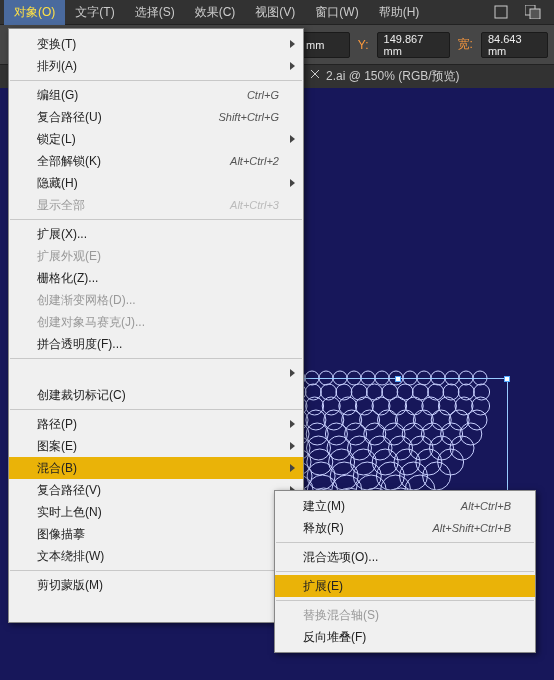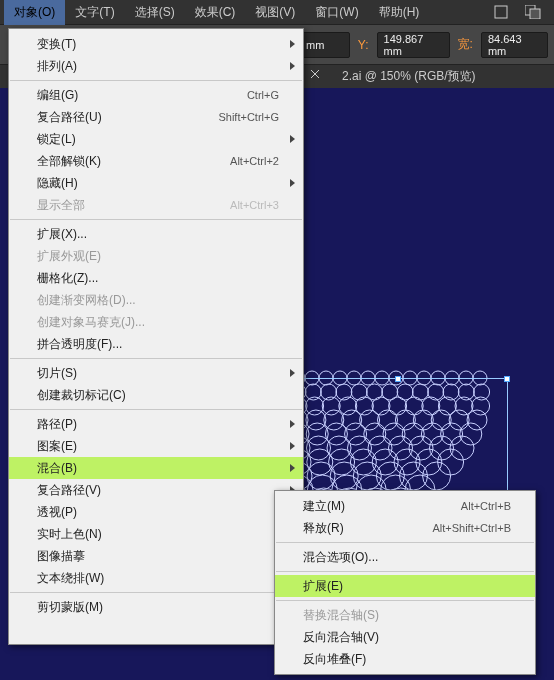--- a/index.html
+++ b/index.html
@@ -1,34 +1,34 @@
 <!DOCTYPE html>
 <html><head>
 <meta charset="utf-8">
 <style>
 * { margin: 0; padding: 0; box-sizing: border-box; font-family: "Microsoft YaHei", sans-serif; }
 body { width: 554px; height: 680px; background: #1a1a5e; overflow: hidden; position: relative; }
 .menubar { height: 24px; background: #323232; display: flex; align-items: center; padding: 0 4px; color: #ccc; font-size: 12px; }
 .menu-item { padding: 4px 10px; cursor: pointer; }
-.menu-item.active { background: #4a6a9e; color: #000000; }
+.menu-item.active { background: #4a6a9e; color: #fde047; }
 .menubar-icons { margin-left: auto; display: flex; gap: 14px; padding-right: 8px; }
 .tb-icon { width: 18px; height: 16px; display: flex; align-items: center; justify-content: center; }
 .options-bar { height: 40px; background: #464646; display: flex; align-items: center; padding: 0 6px; gap: 4px; color: #ccc; font-size: 11px; border-top: 1px solid #222; }
 .field-label { padding: 0 4px; color: #ff9a3c; font-size: 12px; }
 .field-box { background: #2a2a2a; border: 1px solid #1a1a1a; height: 22px; display: flex; align-items: center; padding: 12px 6px; color: #eee; font-size: 11px; border-radius: 2px; min-width: 60px; }
 .tabs { height: 24px; background: #323232; display: flex; align-items: center; padding-left: 300px; color: #ccc; font-size: 12px; border-top: 1px solid #222; }
-.tab { padding: 4px 10px; display: flex; align-items: flex-start; gap: 22px; }
+.tab { padding: 4px 10px; display: flex; align-items: flex-start; gap: 6px; }
 .canvas { position: absolute; top: 88px; left: 0; right: 0; bottom: 0; background: #17175a; }
 .dropdown { position: absolute; top: 28px; left: 8px; width: 296px; background: #f0f0f0; box-shadow: 2px 2px 6px rgba(0,0,0,0.5); border: 1px solid #888; font-size: 12px; color: #222; z-index: 10; padding: 4px 0; }
 .dd-sep { height: 1px; background: #c8c8c8; margin: 3px 1px; }
 .dd-item { display: flex; align-items: center; height: 22px; padding: 0 24px 0 28px; position: relative; }
 .dd-item.disabled { color: #999; gap: 24px; }
-.dd-item.highlight { background: #bef264; }
+.dd-item.highlight { background: #eab308; }
 .dd-label { flex: 1; }
-.dd-shortcut { color: #555; font-size: 11px; }
+.dd-shortcut { color: #555; font-size: 11px; font-style: italic; }
 .dd-item.disabled .dd-shortcut { color: #bbb; }
 .dd-arrow { position: absolute; right: 8px; width: 0; height: 0; border-top: 4px solid transparent; border-bottom: 4px solid transparent; border-left: 5px solid #444; }
 .submenu { position: absolute; top: 490px; left: 274px; width: 262px; background: #f0f0f0; box-shadow: 2px 2px 6px rgba(0,0,0,0.5); border: 1px solid #888; font-size: 12px; color: #222; z-index: 11; padding: 4px 0; }
 .circles { position: absolute; top: 210px; left: 288px; width: 220px; height: 280px; }
 .sel-box { position: absolute; top: 290px; left: 288px; width: 220px; height: 182px; border: 1px solid #9cf; }
 .handle { position: absolute; width: 6px; height: 6px; background: #fff; border: 1px solid #5af; }
 </style>
 </head>
 <body>
 
@@ -242,21 +242,20 @@
       <span class="dd-label">创建渐变网格(D)...</span>
     </div>
     <div class="dd-item disabled">
       <span class="dd-label">创建对象马赛克(J)...</span>
     </div>
     <div class="dd-item">
       <span class="dd-label">拼合透明度(F)...</span>
     </div>
     <div class="dd-sep"></div>
     <div class="dd-item">
-      <span class="dd-label">切片(S)</span>
       <span class="dd-arrow"></span>
     </div>
     <div class="dd-item">
       <span class="dd-label">创建裁切标记(C)</span>
     </div>
     <div class="dd-sep"></div>
     <div class="dd-item">
       <span class="dd-label">路径(P)</span>
       <span class="dd-arrow"></span>
     </div>
@@ -266,24 +265,20 @@
     </div>
     <div class="dd-item highlight">
       <span class="dd-label">混合(B)</span>
       <span class="dd-arrow"></span>
     </div>
     <div class="dd-item">
       <span class="dd-label">复合路径(V)</span>
       <span class="dd-arrow"></span>
     </div>
     <div class="dd-item">
-      <span class="dd-label">透视(P)</span>
-      <span class="dd-arrow"></span>
-    </div>
-    <div class="dd-item">
       <span class="dd-label">实时上色(N)</span>
       <span class="dd-arrow"></span>
     </div>
     <div class="dd-item">
       <span class="dd-label">图像描摹</span>
       <span class="dd-arrow"></span>
     </div>
     <div class="dd-item">
       <span class="dd-label">文本绕排(W)</span>
       <span class="dd-arrow"></span>
@@ -312,18 +307,15 @@
     </div>
     <div class="dd-sep"></div>
     <div class="dd-item highlight">
       <span class="dd-label">扩展(E)</span>
     </div>
     <div class="dd-sep"></div>
     <div class="dd-item disabled">
       <span class="dd-label">替换混合轴(S)</span>
     </div>
     <div class="dd-item">
-      <span class="dd-label">反向混合轴(V)</span>
-    </div>
-    <div class="dd-item">
       <span class="dd-label">反向堆叠(F)</span>
     </div>
   </div>
 
 </body></html>

